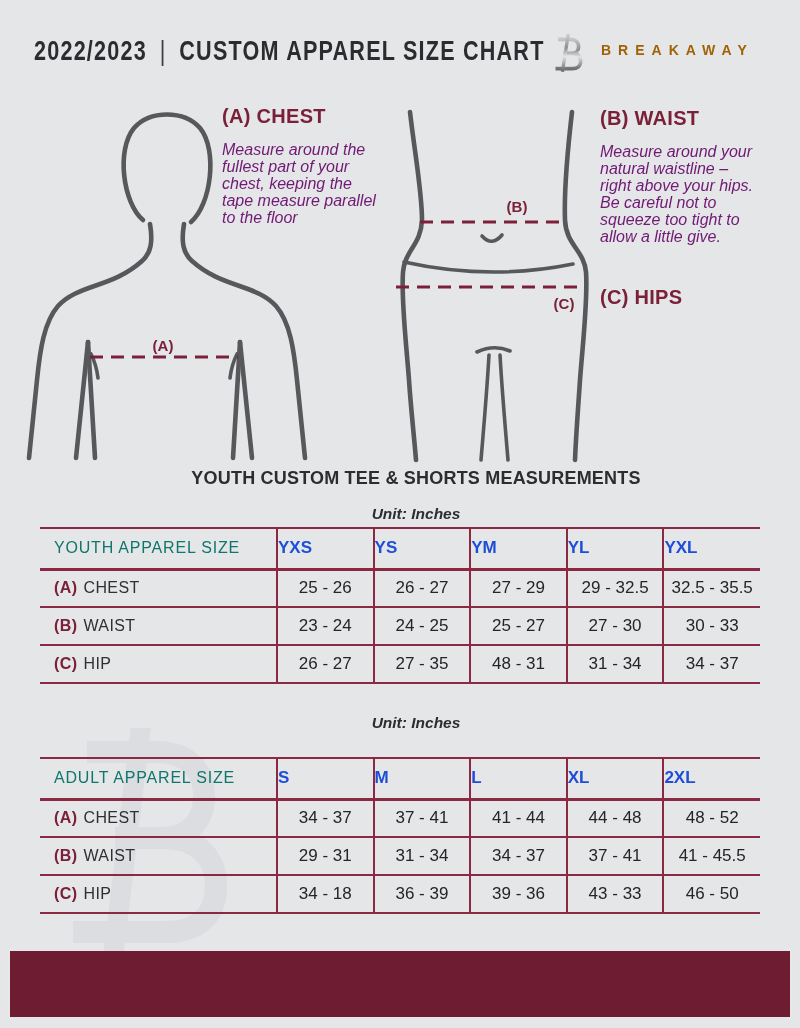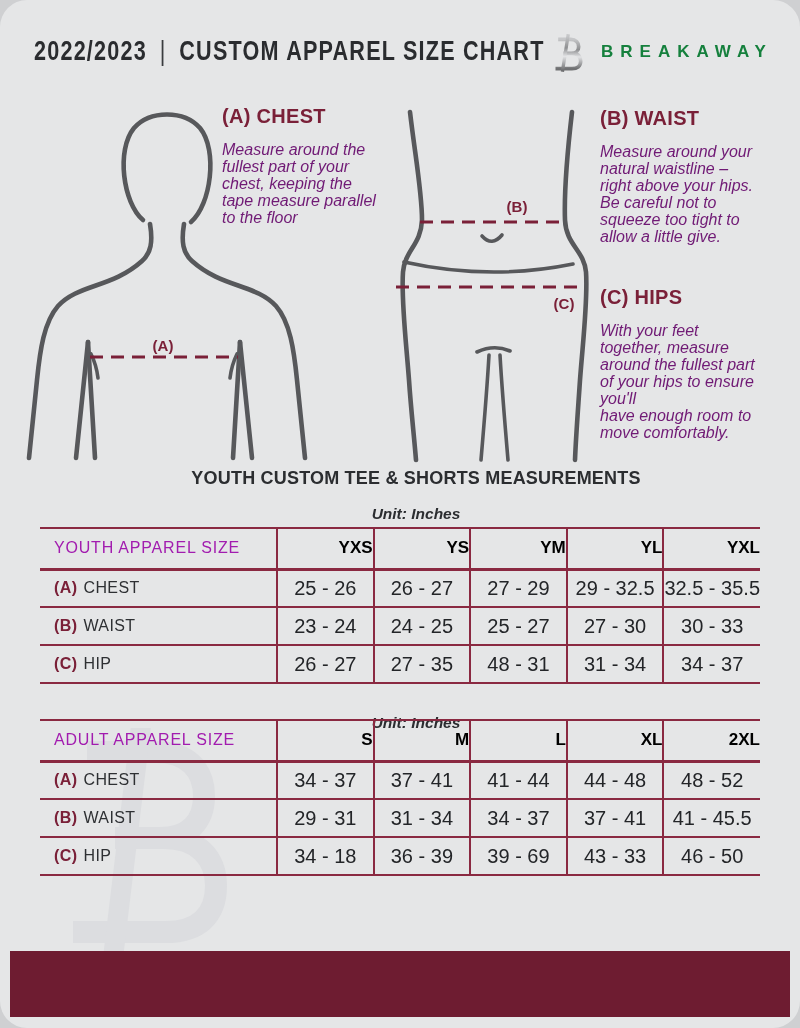--- a/index.html
+++ b/index.html
@@ -2,36 +2,35 @@
 <html><head>
 <meta charset="utf-8">
 <style>
   * { margin:0; padding:0; box-sizing:border-box; }
   html,body { background:#cfd0d2; }
   #page {
     position:relative; width:800px; height:1028px;
     background:#e5e6e7; overflow:hidden;
     font-family:"Liberation Sans", sans-serif;
     color:#2c2e31;
-    border-radius:27px;
   }
   
   #watermark { position:absolute; left:36px; top:728px; z-index:0; }
   
   .main-title {
     position:absolute; left:34px; top:36px; z-index:2;
     font-size:27px; font-weight:700; letter-spacing:1.5px;
     color:#2a2c2f; white-space:nowrap;
     transform:scaleX(0.80); transform-origin:left center;
   }
   .main-title .sep { padding:0 16px; font-weight:400; color:#3a3c3f; }
   #brand-logo { position:absolute; left:548px; top:27px; z-index:2; }
   .brand-name {
     position:absolute; left:601px; top:42px; z-index:2;
-    font-size:17px; font-weight:700; letter-spacing:7px; color:#15803d;
+    font-size:14px; font-weight:700; letter-spacing:7px; color:#a16207;
     white-space:nowrap;
   }
   
   .inst { position:absolute; z-index:2; width:200px; }
   .inst h3 { font-size:20px; font-weight:700; color:#7a2038; letter-spacing:.3px; }
   .inst p {
     margin-top:13px; font-size:16px; font-style:italic; line-height:17px;
     color:#701a75; white-space:pre-line;
   }
   #inst-chest { left:222px; top:105px; }
@@ -47,31 +46,31 @@
   .section-head { position:absolute; left:16px; width:800px; text-align:center; z-index:2; }
   .section-head .stitle { font-size:18px; font-weight:700; letter-spacing:.2px; color:#2b2d30; }
   .section-head .sunit  { margin-top:16px; font-size:15.5px; font-weight:600; font-style:italic; color:#2b2d30; }
   #youth-head { top:468px; }
   #adult-head { top:698px; }
   table.size-table {
     position:absolute; left:40px; width:720px; z-index:2;
     border-collapse:collapse; table-layout:fixed; background:transparent;
   }
   #youth-table { top:527px; }
-  #adult-table { top:719px; }
+  #adult-table { top:757px; }
   .size-table col.lbl { width:237px; }
   .size-table col.val { width:96.6px; }
   .size-table tr.hrow { height:41px; border-top:2px solid #8a2941; border-bottom:3px solid #8a2941; }
   .size-table tr.drow { height:38px; border-bottom:2px solid #8a2941; }
   .size-table td { vertical-align:middle; }
   .size-table td + td { border-left:2px solid #8a2941; }
   .size-table td.lblcell { text-align:left; padding-left:14px; font-size:16px; letter-spacing:.4px; color:#2e3033; }
-  .size-table td.lblhead { text-align:left; padding-left:14px; font-size:16px; letter-spacing:.8px; color:#a21caf; }
-  .size-table td.sizehead { text-align:right; font-size:17px; font-weight:700; color:#000000; }
-  .size-table td.valcell { text-align:center; font-size:20px; color:#232528; }
+  .size-table td.lblhead { text-align:left; padding-left:14px; font-size:16px; letter-spacing:.8px; color:#0f766e; }
+  .size-table td.sizehead { text-align:left; font-size:17px; font-weight:700; color:#1d4ed8; }
+  .size-table td.valcell { text-align:center; font-size:17px; color:#232528; }
   .rowprefix { color:#7a2038; font-weight:700; margin-right:6px; }
   
   #footer-band {
     position:absolute; left:10px; top:951px; width:780px; height:66px;
     background:#6e1c31; z-index:3;
   }
 </style>
 </head>
 <body>
 
@@ -118,27 +117,20 @@
     <h3>(B) WAIST</h3>
     <p>Measure around your
 natural waistline –
 right above your hips.
 Be careful not to
 squeeze too tight to
 allow a little give.</p>
   </div>
   <div class="inst" id="inst-hips">
     <h3>(C) HIPS</h3>
-    <p>With your feet
-together, measure
-around the fullest part
-of your hips to ensure
-you'll
-have enough room to
-move comfortably.</p>
   </div>
 
   <svg id="figures" width="800" height="365" viewBox="0 0 800 365">
 
     <g>
       <path class="bodyline" d="M 143 120 C 123 103, 116 50, 134 28 C 150 10, 184 10, 200 28 C 218 50, 211 105, 191 122"></path>
       <path class="bodyline" d="M 150 124 C 153 142, 151 153, 142 161 C 112 188, 78 184, 58 206 C 44 222, 40 250, 37 280 C 34 310, 31 340, 29 358"></path>
       <path class="bodyline" d="M 184 124 C 181 142, 183 153, 192 161 C 222 188, 256 184, 276 206 C 290 222, 294 250, 297 280 C 300 310, 303 340, 305 358"></path>
       <path class="bodyline" d="M 88 242 C 84 280, 80 320, 76 358"></path>
       <path class="bodyline" d="M 88 242 C 90 280, 93 320, 95 358"></path>
@@ -248,21 +240,21 @@
       <td class="valcell">29 - 31</td>
       <td class="valcell">31 - 34</td>
       <td class="valcell">34 - 37</td>
       <td class="valcell">37 - 41</td>
       <td class="valcell">41 - 45.5</td>
     </tr>
     <tr class="drow">
       <td class="lblcell"><span class="rowprefix">(C)</span><span>HIP</span></td>
       <td class="valcell">34 - 18</td>
       <td class="valcell">36 - 39</td>
-      <td class="valcell">39 - 69</td>
+      <td class="valcell">39 - 36</td>
       <td class="valcell">43 - 33</td>
       <td class="valcell">46 - 50</td>
     </tr>
   </tbody>
     </table>
 
   <div id="footer-band"></div>
 
 </div>
 

